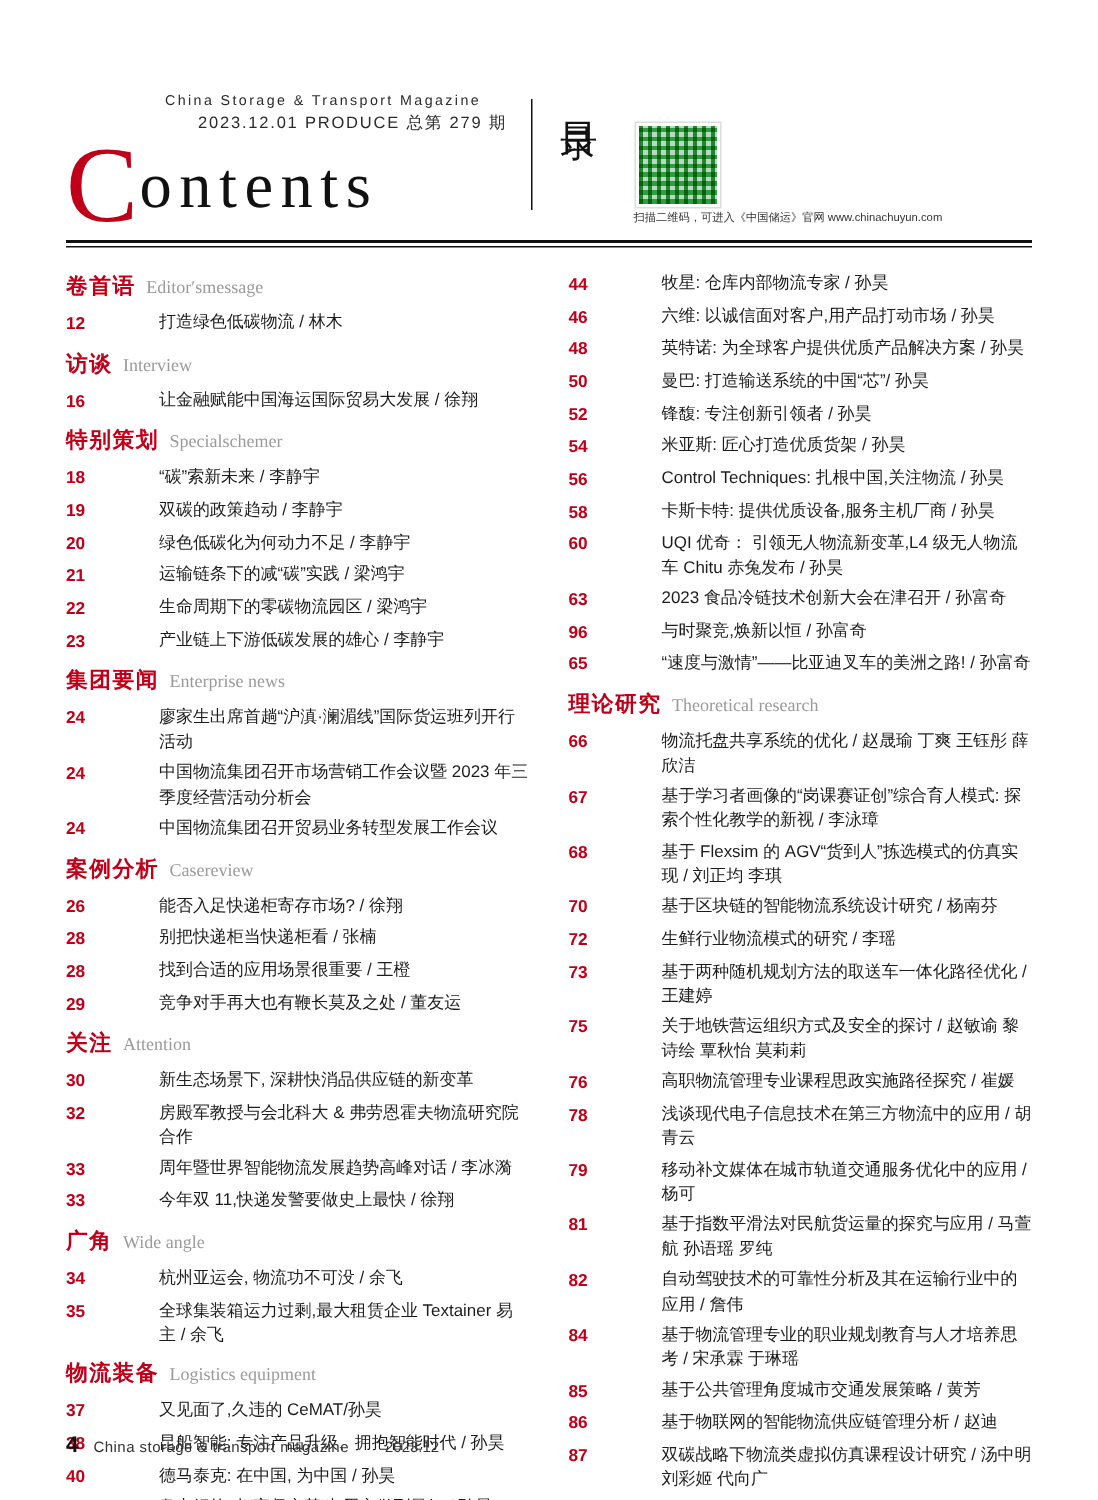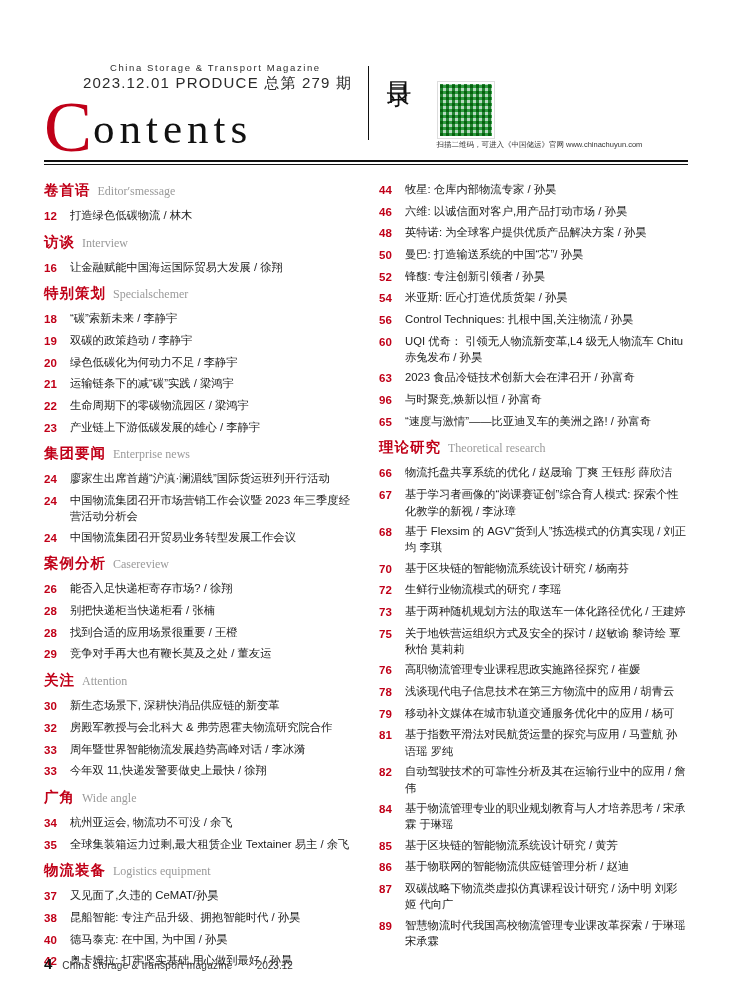--- a/index.html
+++ b/index.html
@@ -37,24 +37,24 @@
   }
   .mast-eyebrow {
     font-size: 9.5px;
     letter-spacing: 1.6px;
     color: #2b2b2b;
     margin-left: 66px;
     margin-bottom: 1px;
     white-space: nowrap;
   }
   .mast-eyebrow2 {
-    font-size: 15px;
+    font-size: 11px;
     letter-spacing: 1.2px;
     color: #2b2b2b;
-    margin-left: 39px;
+    margin-left: 88px;
     margin-bottom: 2px;
     white-space: nowrap;
   }
   .contents-word {
     display: flex;
     align-items: flex-end;
     line-height: 1;
   }
   .contents-c {
     font-family: "Liberation Serif", serif;
@@ -149,20 +149,21 @@
     color: #9a9a9a;
     font-size: 12px;
     font-family: "Liberation Serif", serif;
     font-style: normal;
   }
 
   .entry {
     display: flex;
     margin-bottom: 4px;
     line-height: 1.45;
+    gap: 36px;
   }
   .pg {
     flex: 0 0 26px;
     color: #c00018;
     font-size: 11.5px;
     font-weight: bold;
     padding-top: 1px;
   }
   .etitle {
     flex: 1;
@@ -391,20 +392,24 @@
       </div>
       <div class="entry">
         <span class="pg">54</span>
         <span class="etitle">米亚斯: 匠心打造优质货架 / 孙昊</span>
       </div>
       <div class="entry">
         <span class="pg">56</span>
         <span class="etitle">Control Techniques: 扎根中国,关注物流 / 孙昊</span>
       </div>
       <div class="entry">
+        <span class="pg">58</span>
+        <span class="etitle">卡斯卡特: 提供优质设备,服务主机厂商 / 孙昊</span>
+      </div>
+      <div class="entry">
         <span class="pg">60</span>
         <span class="etitle">UQI 优奇： 引领无人物流新变革,L4 级无人物流车 Chitu 赤兔发布 / 孙昊</span>
       </div>
       <div class="entry">
         <span class="pg">63</span>
         <span class="etitle">2023 食品冷链技术创新大会在津召开 / 孙富奇</span>
       </div>
       <div class="entry">
         <span class="pg">96</span>
         <span class="etitle">与时聚竞,焕新以恒 / 孙富奇</span>
@@ -465,21 +470,21 @@
       <div class="entry">
         <span class="pg">82</span>
         <span class="etitle">自动驾驶技术的可靠性分析及其在运输行业中的应用 / 詹伟</span>
       </div>
       <div class="entry">
         <span class="pg">84</span>
         <span class="etitle">基于物流管理专业的职业规划教育与人才培养思考 / 宋承霖 于琳瑶</span>
       </div>
       <div class="entry">
         <span class="pg">85</span>
-        <span class="etitle">基于区块链的智能物流系统设计研究 / 黄芳</span>
+        <span class="etitle">基于公共管理角度城市交通发展策略 / 黄芳</span>
       </div>
       <div class="entry">
         <span class="pg">86</span>
         <span class="etitle">基于物联网的智能物流供应链管理分析 / 赵迪</span>
       </div>
       <div class="entry">
         <span class="pg">87</span>
         <span class="etitle">双碳战略下物流类虚拟仿真课程设计研究 / 汤中明 刘彩姬 代向广</span>
       </div>
       <div class="entry">

